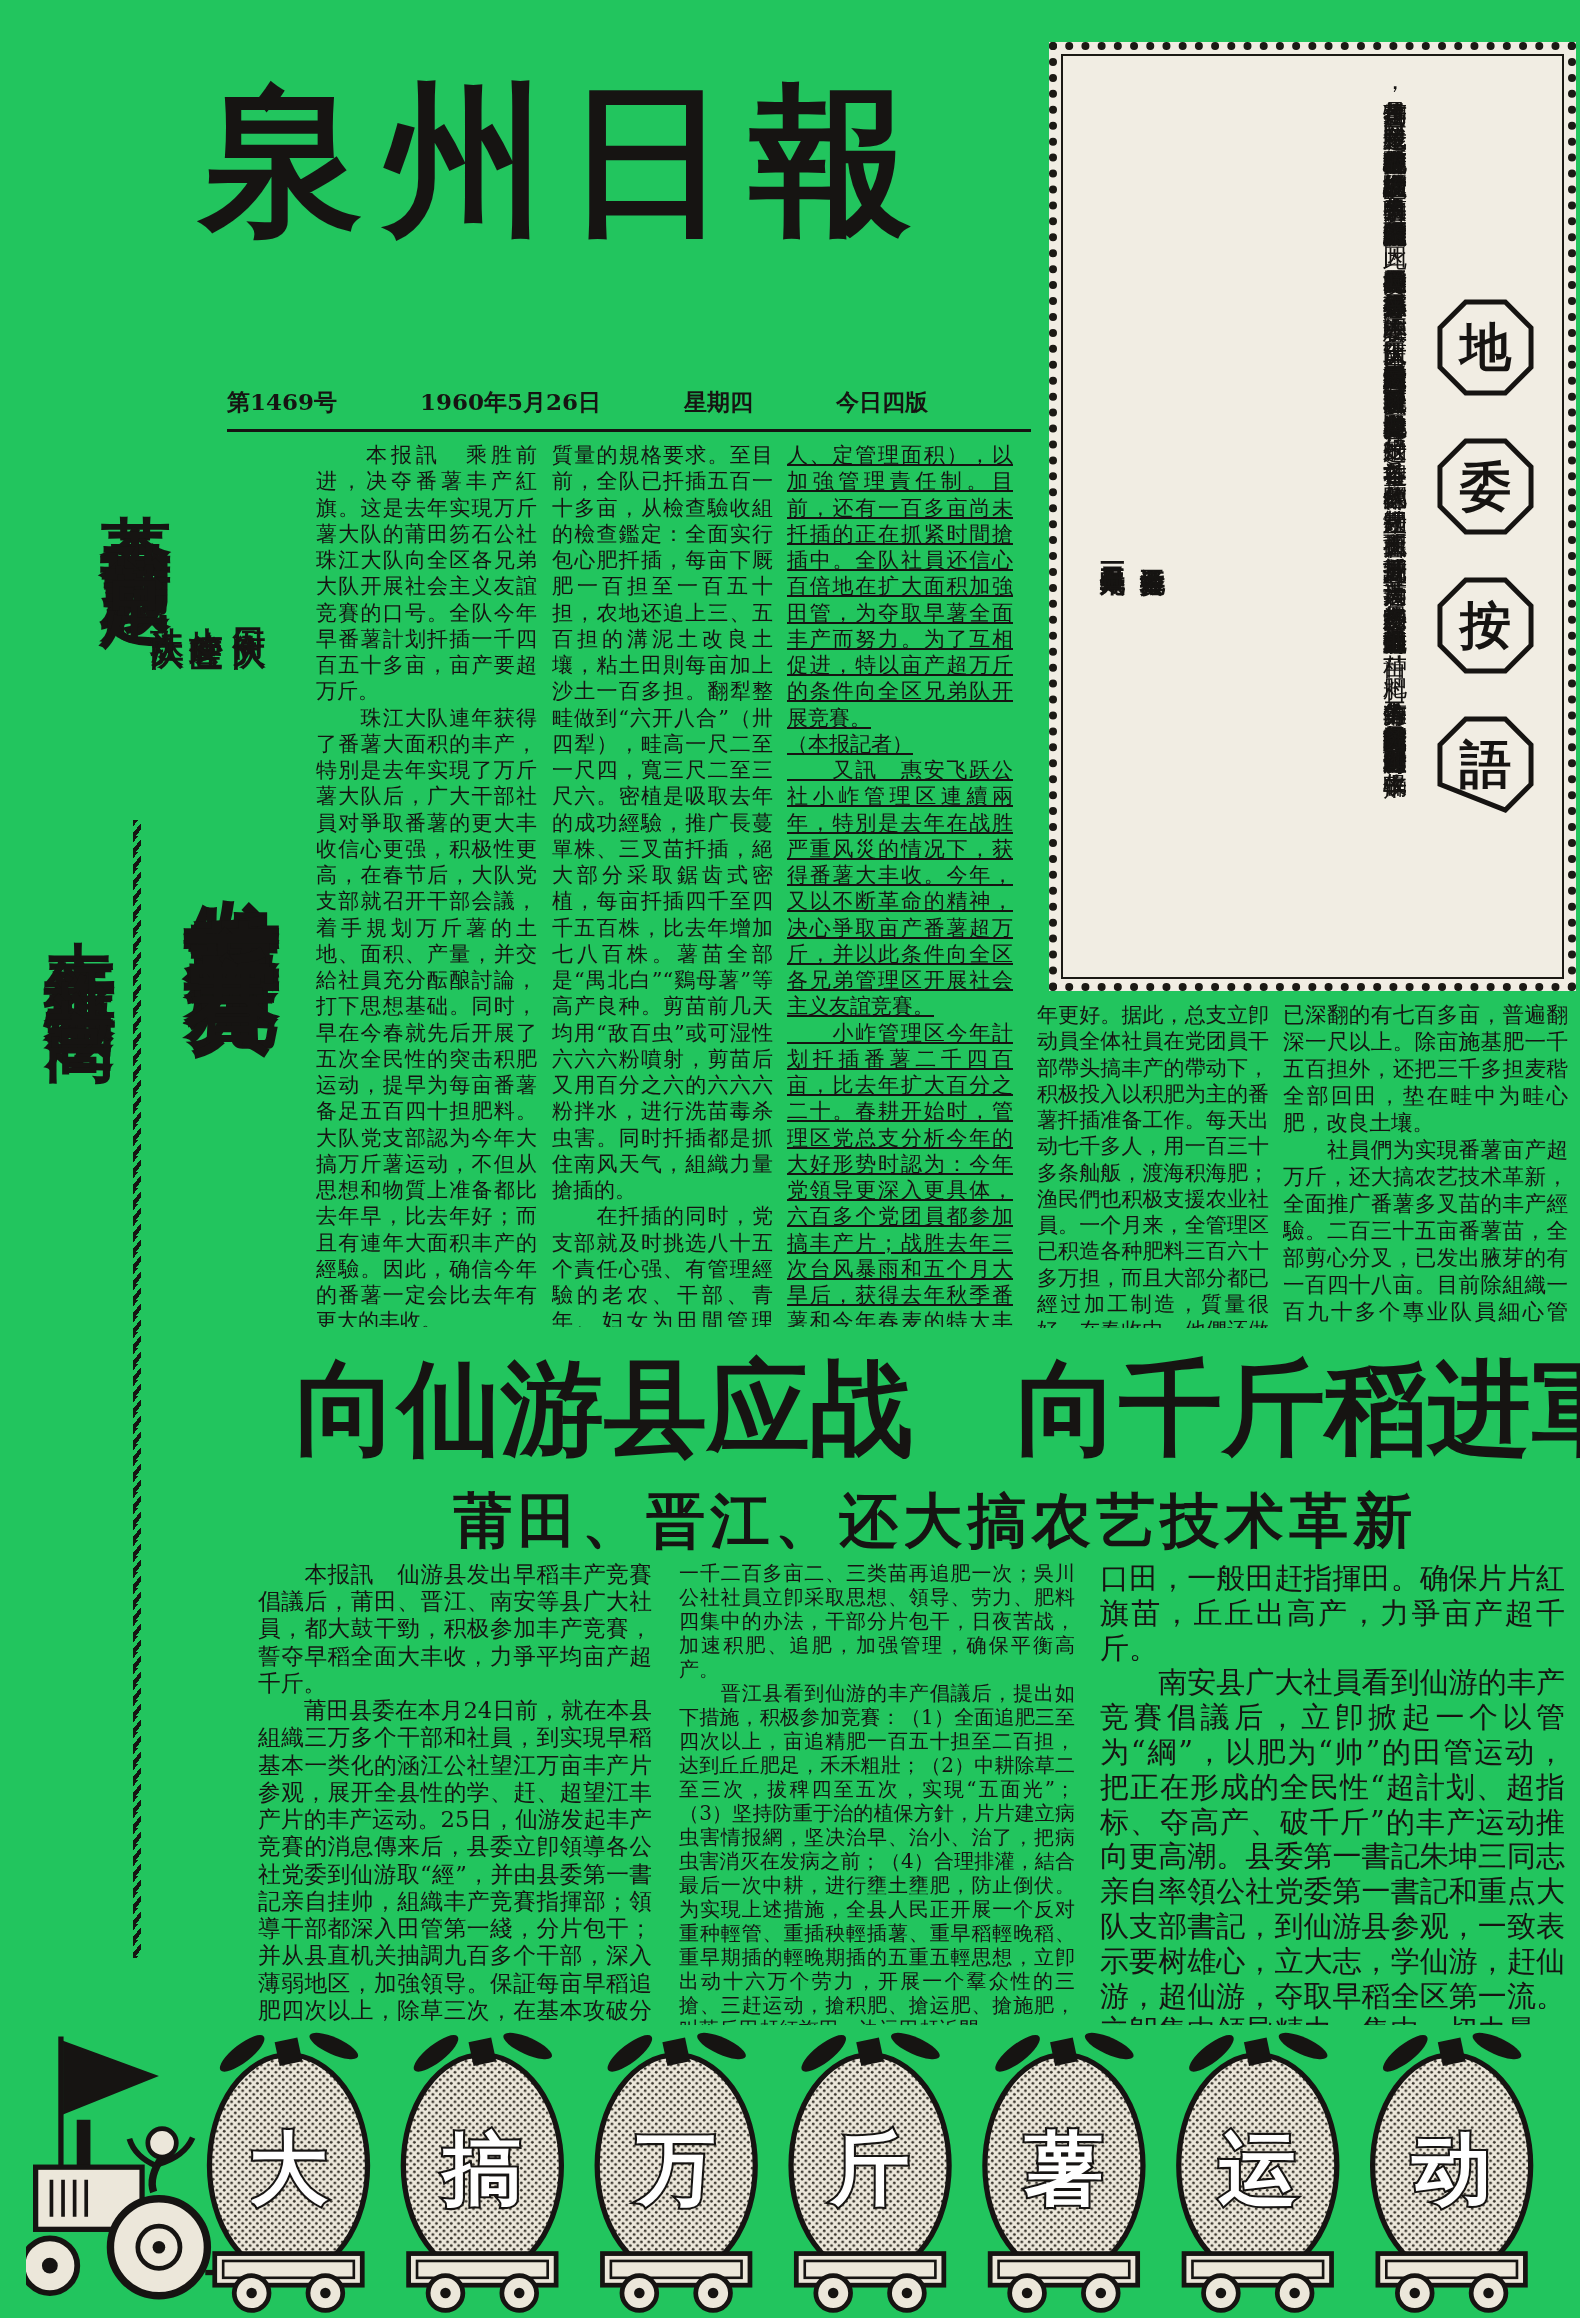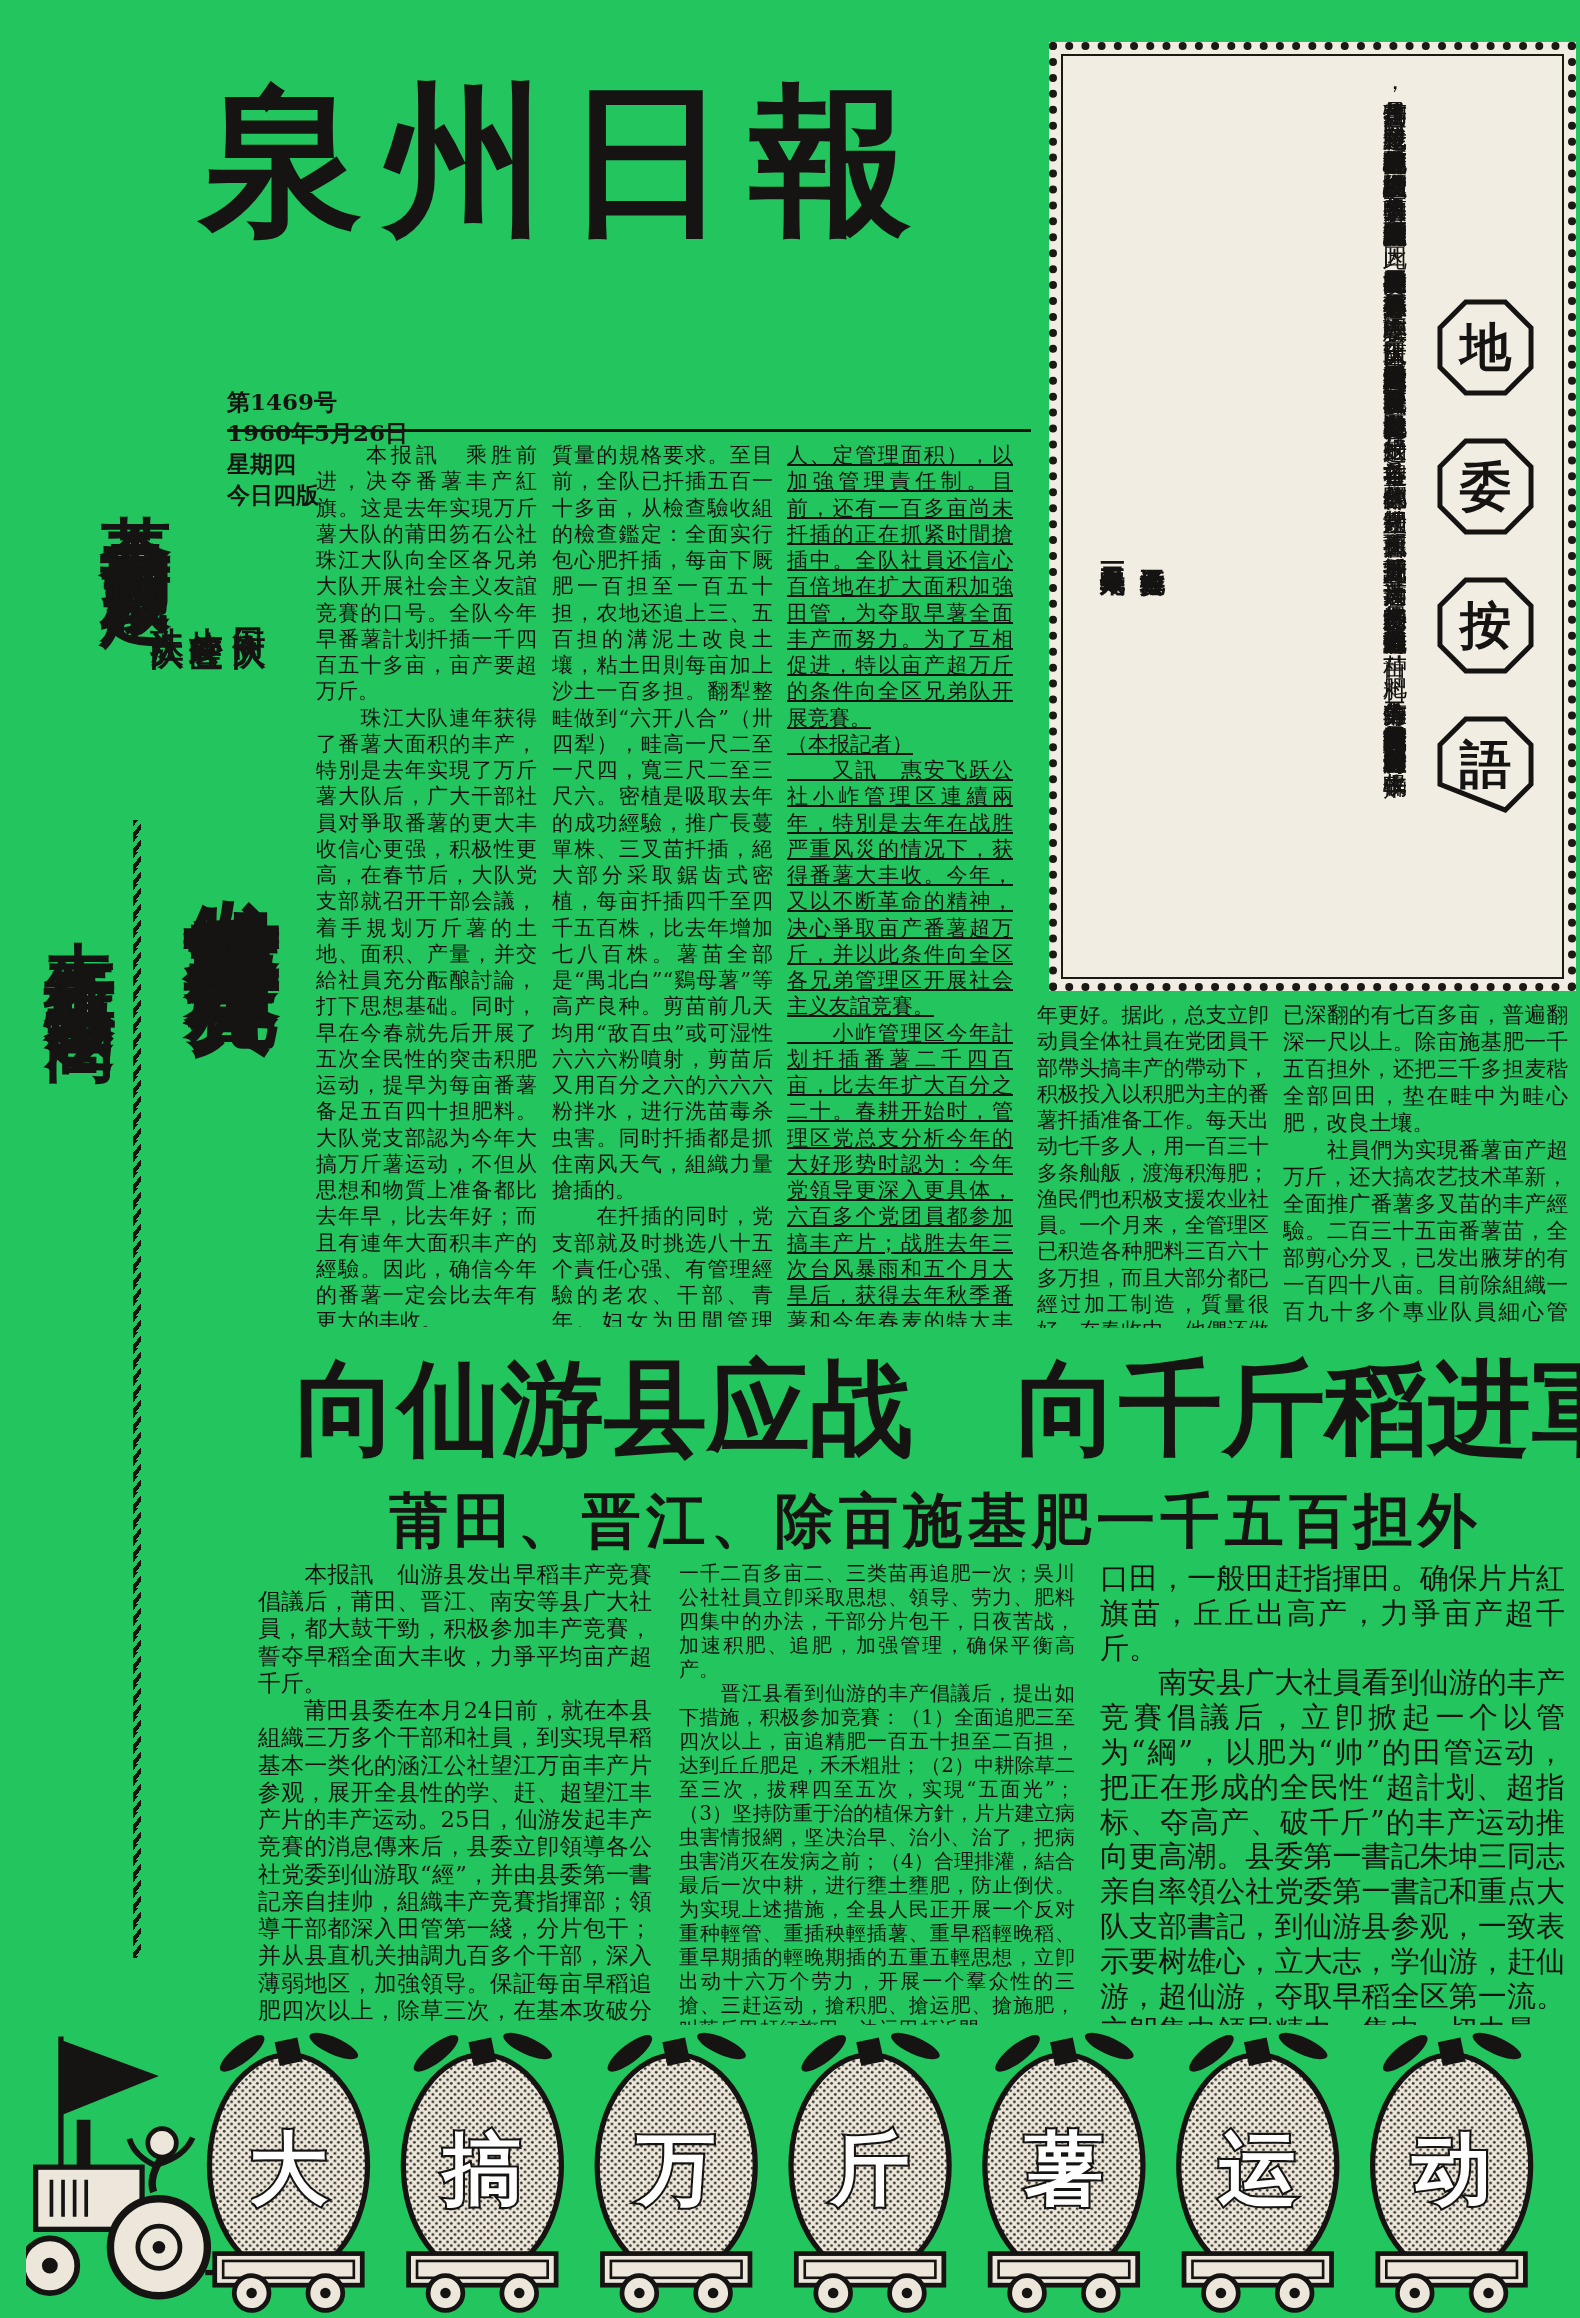--- a/index.html
+++ b/index.html
@@ -7,21 +7,21 @@
         font-family:"DejaVu Serif", serif;overflow:hidden;}
   .abs{position:absolute;}
   .v{writing-mode:vertical-rl;text-orientation:upright;}
   .ink{color:#161412;}
   
   #masthead-title{left:200px;top:53px;width:769px;font-size:163px;font-weight:900;
       letter-spacing:20px;white-space:nowrap;font-family:"DejaVu Serif",serif;}
   #romanization{left:274px;top:295px;width:580px;text-align:center;font-size:46px;font-weight:700;
       letter-spacing:8.4px;font-family:"Liberation Serif",serif;}
   #dateline{left:227px;top:387px;width:701px;display:flex;justify-content:space-between;
-      font-size:23px;font-weight:600;flex-direction:column;}
+      font-size:23px;font-weight:600;}
   #toprule{left:227px;top:429px;width:804px;height:2.6px;background:#161412;}
   
   #editorial-box{left:1049px;top:42px;width:527px;height:949px;border:8.4px dotted #1b1914;
       background:#f1ede3;box-sizing:border-box;}
   #editorial-box-inner{position:absolute;left:4.2px;top:4.2px;right:4.2px;bottom:4.2px;border:2.1px solid #1b1914;}
   #editorial-title{position:absolute;right:33px;top:248px;display:flex;flex-direction:column;gap:40px;}
   #editorial-title svg{width:99px;height:99px;}
   #editorial-body{position:absolute;left:19px;top:33px;width:337px;height:854px;
       font-size:24px;line-height:1.5;text-align:justify;}
   #editorial-signature{position:absolute;left:35px;bottom:34px;height:400px;font-size:25px;
@@ -116,21 +116,21 @@
   <div class="abs article-col" id="tcol3">人、定管理面积），以加強管理責任制。目前，还有一百多亩尚未扦插的正在抓紧时間搶插中。全队社員还信心百倍地在扩大面积加強田管，为夺取早薯全面丰产而努力。为了互相促进，特以亩产超万斤的条件向全区兄弟队开展竞賽。
 （本报記者）
 　　又訊　惠安飞跃公社小岞管理区連續兩年，特別是去年在战胜严重风災的情况下，获得番薯大丰收。今年，又以不断革命的精神，决心爭取亩产番薯超万斤，并以此条件向全区各兄弟管理区开展社会主义友誼竞賽。
 　　小岞管理区今年計划扦插番薯二千四百亩，比去年扩大百分之二十。春耕开始时，管理区党总支分析今年的大好形势时認为：今年党領导更深入更具体，六百多个党团員都参加搞丰产片；战胜去年三次台风暴雨和五个月大旱后，获得去年秋季番薯和今年春麦的特大丰收，使社員人定胜天的意志更坚强；去年已实現六十多亩的万斤薯，創造大面积丰产經驗更成熟；同时，經过一冬春的奋战，消灭了风沙害，实現了运肥車子化，等等。因此，今年的丰产条件比去</div>
   <div class="abs article-col" id="tcol4">年更好。据此，总支立卽动員全体社員在党团員干部帶头搞丰产的帶动下，积极投入以积肥为主的番薯扦插准备工作。每天出动七千多人，用一百三十多条舢舨，渡海积海肥；渔民們也积极支援农业社員。一个月来，全管理区已积造各种肥料三百六十多万担，而且大部分都已經过加工制造，質量很好。在春收中，他們还做到收一坵，深翻一坵，驗收一坵，所以番薯田</div>
   <div class="abs article-col" id="tcol5">已深翻的有七百多亩，普遍翻深一尺以上。除亩施基肥一千五百担外，还把三千多担麦稭全部回田，垫在畦中为畦心肥，改良土壤。
 　　社員們为实現番薯亩产超万斤，还大搞农艺技术革新，全面推广番薯多叉苗的丰产經驗。二百三十五亩番薯苗，全部剪心分叉，已发出腋芽的有一百四十八亩。目前除組織一百九十多个專业队員細心管理，每天清早
 （下轉第四版）</div>
 
   <div class="abs ink" id="mid-headline">向仙游县应战　向千斤稻进軍</div>
-  <div class="abs ink" id="mid-subheadline">莆田、晋江、除亩施基肥一千五百担外</div>
+  <div class="abs ink" id="mid-subheadline">莆田、晋江、还大搞农艺技术革新</div>
 
   <div class="abs article-col" id="bcol1">　　本报訊　仙游县发出早稻丰产竞賽倡議后，莆田、晋江、南安等县广大社員，都大鼓干勁，积极参加丰产竞賽，誓夺早稻全面大丰收，力爭平均亩产超千斤。
 　　莆田县委在本月24日前，就在本县組織三万多个干部和社員，到实現早稻基本一类化的涵江公社望江万亩丰产片参观，展开全县性的学、赶、超望江丰产片的丰产运动。25日，仙游发起丰产竞賽的消息傳来后，县委立卽領導各公社党委到仙游取“經”，并由县委第一書記亲自挂帅，組織丰产竞賽指揮部；領導干部都深入田管第一綫，分片包干；并从县直机关抽調九百多个干部，深入薄弱地区，加強領导。保証每亩早稻追肥四次以上，除草三次，在基本攻破分蘗关的基础上，突击积肥、追肥，消灭二、三类苗；并早施、多施穗肥和飽肥，确保大面积平衡高产，力爭亩产超千斤。丰产运动搞得火热朝天的黄石公社和平大队广大社員看到仙游的竞賽倡議后，連夜出动五百多个社員，二十多条船，給</div>
   <div class="abs article-col" id="bcol2">一千二百多亩二、三类苗再追肥一次；吳川公社社員立卽采取思想、領导、劳力、肥料四集中的办法，干部分片包干，日夜苦战，加速积肥、追肥，加强管理，确保平衡高产。
 　　晋江县看到仙游的丰产倡議后，提出如下措施，积极参加竞賽：（1）全面追肥三至四次以上，亩追精肥一百五十担至二百担，达到丘丘肥足，禾禾粗壯；（2）中耕除草二至三次，拔稗四至五次，实現“五面光”；（3）坚持防重于治的植保方針，片片建立病虫害情报網，坚决治早、治小、治了，把病虫害消灭在发病之前；（4）合理排灌，結合最后一次中耕，进行壅土壅肥，防止倒伏。为实現上述措施，全县人民正开展一个反对重种輕管、重插秧輕插薯、重早稻輕晚稻、重早期插的輕晚期插的五重五輕思想，立卽出动十六万个劳力，开展一个羣众性的三搶、三赶运动，搶积肥、搶运肥、搶施肥，叫落后田赶紅旗田，边远田赶近門</div>
   <div class="abs article-col" id="bcol3">口田，一般田赶指揮田。确保片片紅旗苗，丘丘出高产，力爭亩产超千斤。
 　　南安县广大社員看到仙游的丰产竞賽倡議后，立卽掀起一个以管为“綱”，以肥为“帅”的田管运动，把正在形成的全民性“超計划、超指标、夺高产、破千斤”的丰产运动推向更高潮。县委第一書記朱坤三同志亲自率領公社党委第一書記和重点大队支部書記，到仙游县参观，一致表示要树雄心，立大志，学仙游，赶仙游，超仙游，夺取早稻全区第一流。立卽集中領导精力，集中一切力量，向山、向海大积肥、大造肥，計划苦干一星期，一类苗每亩再追肥五十担，二类苗八十担，三类苗一百担，以促进一类，提高二类，消灭三类。并进一步健全“三包一獎制”和田管責任制，定期檢查評比，确保实現田間“五无”，力爭丘丘一类化。
 　　現在，丰产竞賽正以雷霆万鈞之势，在各地展开。
 （綜合莆田、晋江、南安县委报道組来稿）</div>
 

